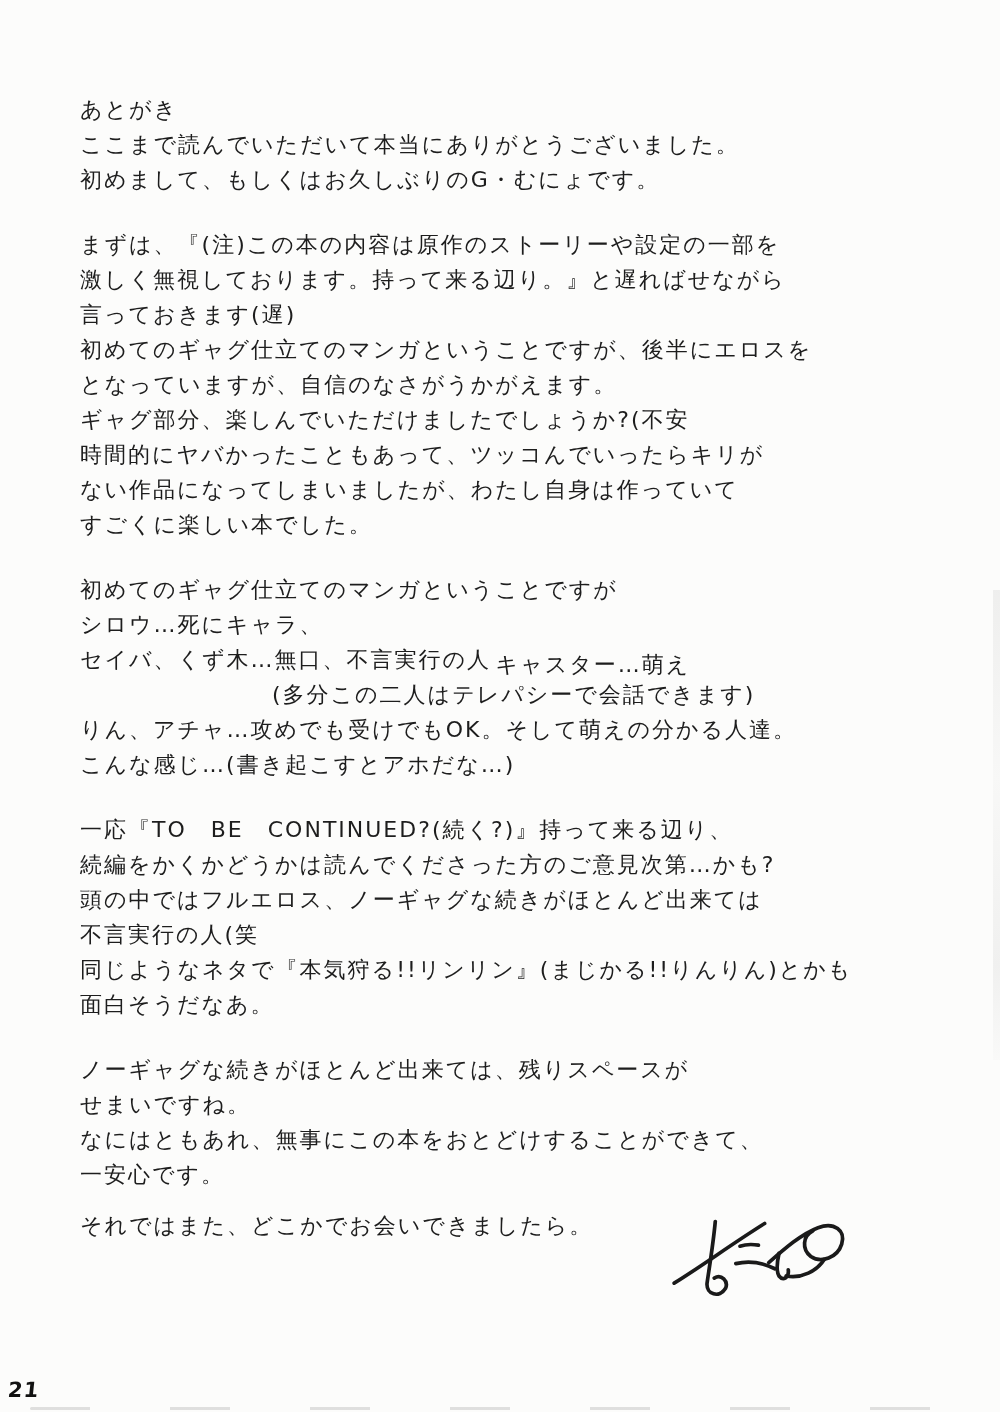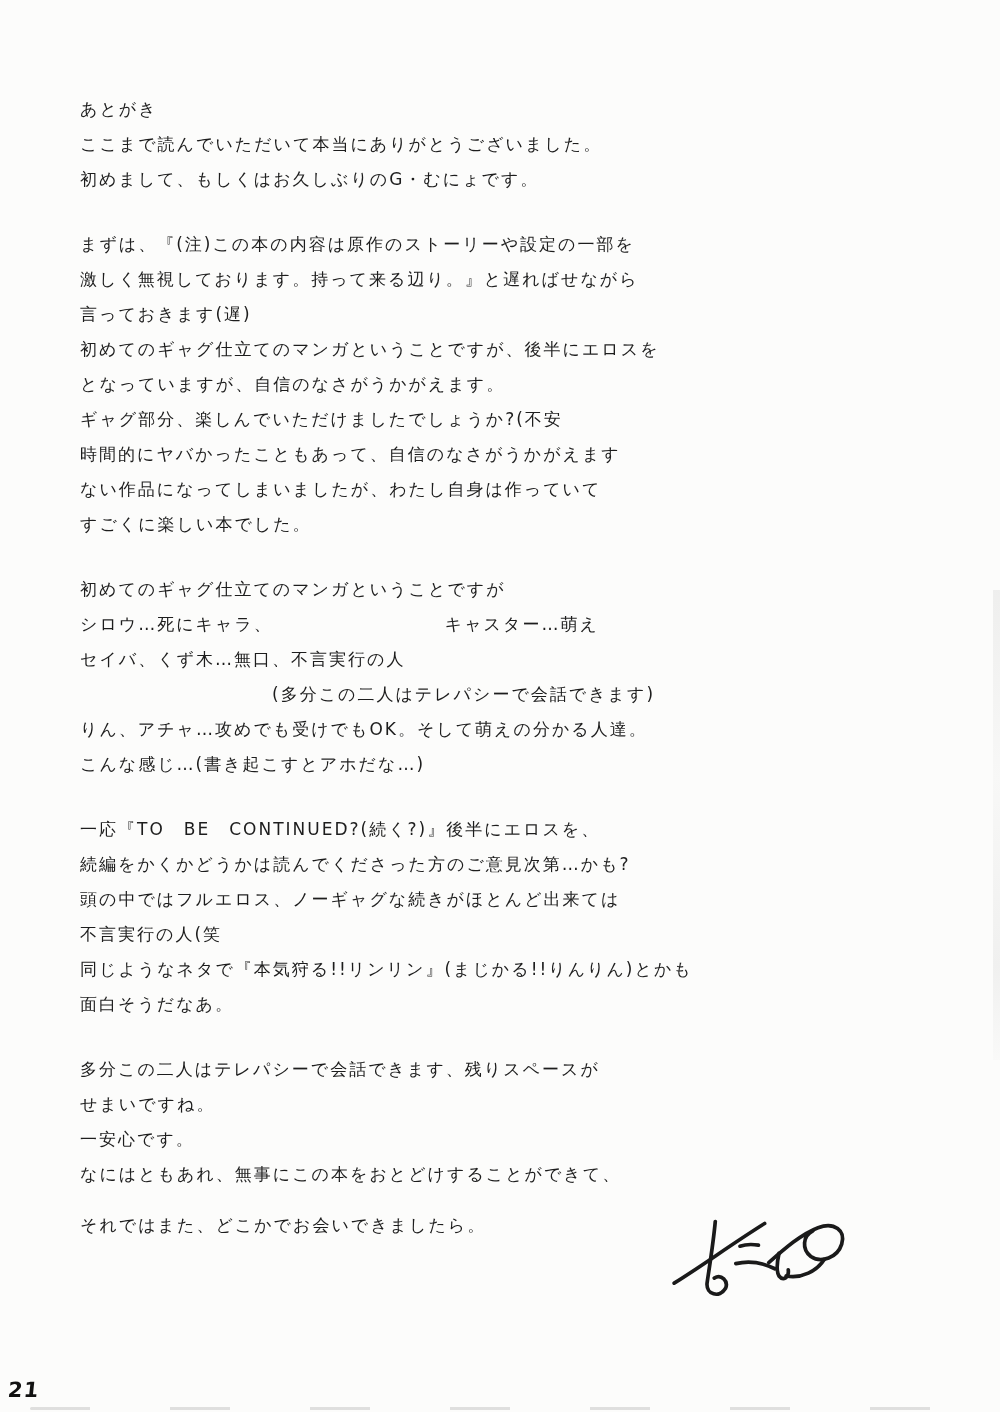--- a/index.html
+++ b/index.html
@@ -19,27 +19,27 @@
     position: absolute;
     top: 92px; left: 80px;
     width: 880px;
   }
   .para { margin: 0 0 30px 0; }
   .para.small-gap { margin-bottom: 16px; }
   .line {
     display: block;
     height: 35px;
     line-height: 35px;
-    font-size: 17px;
+    font-size: 22px;
     letter-spacing: 2px;
     white-space: pre;
   }
   .line.indented { padding-left: 192px; }
   .split-line { display: flex; text-align: center; }
-  .split-line .seg-right { margin-left: 172px; }
+  .split-line .seg-right { margin-left: 172px; margin-top: 40px; }
   .signature {
     position: absolute;
     left: 668px; top: 1196px;
     width: 185px; height: 125px;
   }
   .signature svg { width: 100%; height: 100%; }
   .page-number {
     position: absolute;
     left: 8px; top: 1378px;
     font-size: 21px;
@@ -79,51 +79,51 @@
       <span class="line">初めまして、もしくはお久しぶりのG・むにょです。</span>
     </div>
 
     <div class="para">
       <span class="line">まずは、『(注)この本の内容は原作のストーリーや設定の一部を</span>
       <span class="line">激しく無視しております。持って来る辺り。』と遅ればせながら</span>
       <span class="line">言っておきます(遅)</span>
       <span class="line">初めてのギャグ仕立てのマンガということですが、後半にエロスを</span>
       <span class="line">となっていますが、自信のなさがうかがえます。</span>
       <span class="line">ギャグ部分、楽しんでいただけましたでしょうか?(不安</span>
-      <span class="line">時間的にヤバかったこともあって、自信のなさがうかがえます</span>
+      <span class="line">時間的にヤバかったこともあって、ツッコんでいったらキリが</span>
       <span class="line">ない作品になってしまいましたが、わたし自身は作っていて</span>
       <span class="line">すごくに楽しい本でした。</span>
     </div>
 
     <div class="para">
       <span class="line">初めてのギャグ仕立てのマンガということですが</span>
       <span class="line split-line">
         <span class="seg-left">シロウ…死にキャラ、</span>
         <span class="seg-right">キャスター…萌え</span>
       </span>
       <span class="line">セイバ、くず木…無口、不言実行の人</span>
       <span class="line indented">(多分この二人はテレパシーで会話できます)</span>
       <span class="line">りん、アチャ…攻めでも受けでもOK。そして萌えの分かる人達。</span>
       <span class="line">こんな感じ…(書き起こすとアホだな…)</span>
     </div>
 
     <div class="para">
-      <span class="line">一応『TO　BE　CONTINUED?(続く?)』後半にエロスを、</span>
+      <span class="line">一応『TO　BE　CONTINUED?(続く?)』持って来る辺り、</span>
       <span class="line">続編をかくかどうかは読んでくださった方のご意見次第…かも?</span>
       <span class="line">頭の中ではフルエロス、ノーギャグな続きがほとんど出来ては</span>
       <span class="line">不言実行の人(笑</span>
       <span class="line">同じようなネタで『本気狩る!!リンリン』(まじかる!!りんりん)とかも</span>
       <span class="line">面白そうだなあ。</span>
     </div>
 
     <div class="para small-gap">
-      <span class="line">多分この二人はテレパシーで会話できます、残りスペースが</span>
+      <span class="line">ノーギャグな続きがほとんど出来ては、残りスペースが</span>
       <span class="line">せまいですね。</span>
+      <span class="line">なにはともあれ、無事にこの本をおとどけすることができて、</span>
       <span class="line">一安心です。</span>
-      <span class="line">なにはともあれ、無事にこの本をおとどけすることができて、</span>
     </div>
 
     <div class="para">
       <span class="line">それではまた、どこかでお会いできましたら。</span>
     </div>
 
   </main>
 
   <div class="signature" role="img" aria-label="むにょ">
     <svg viewBox="0 0 180 120" fill="none" stroke="#1a1a1a" stroke-width="3.6" stroke-linecap="round" stroke-linejoin="round">

